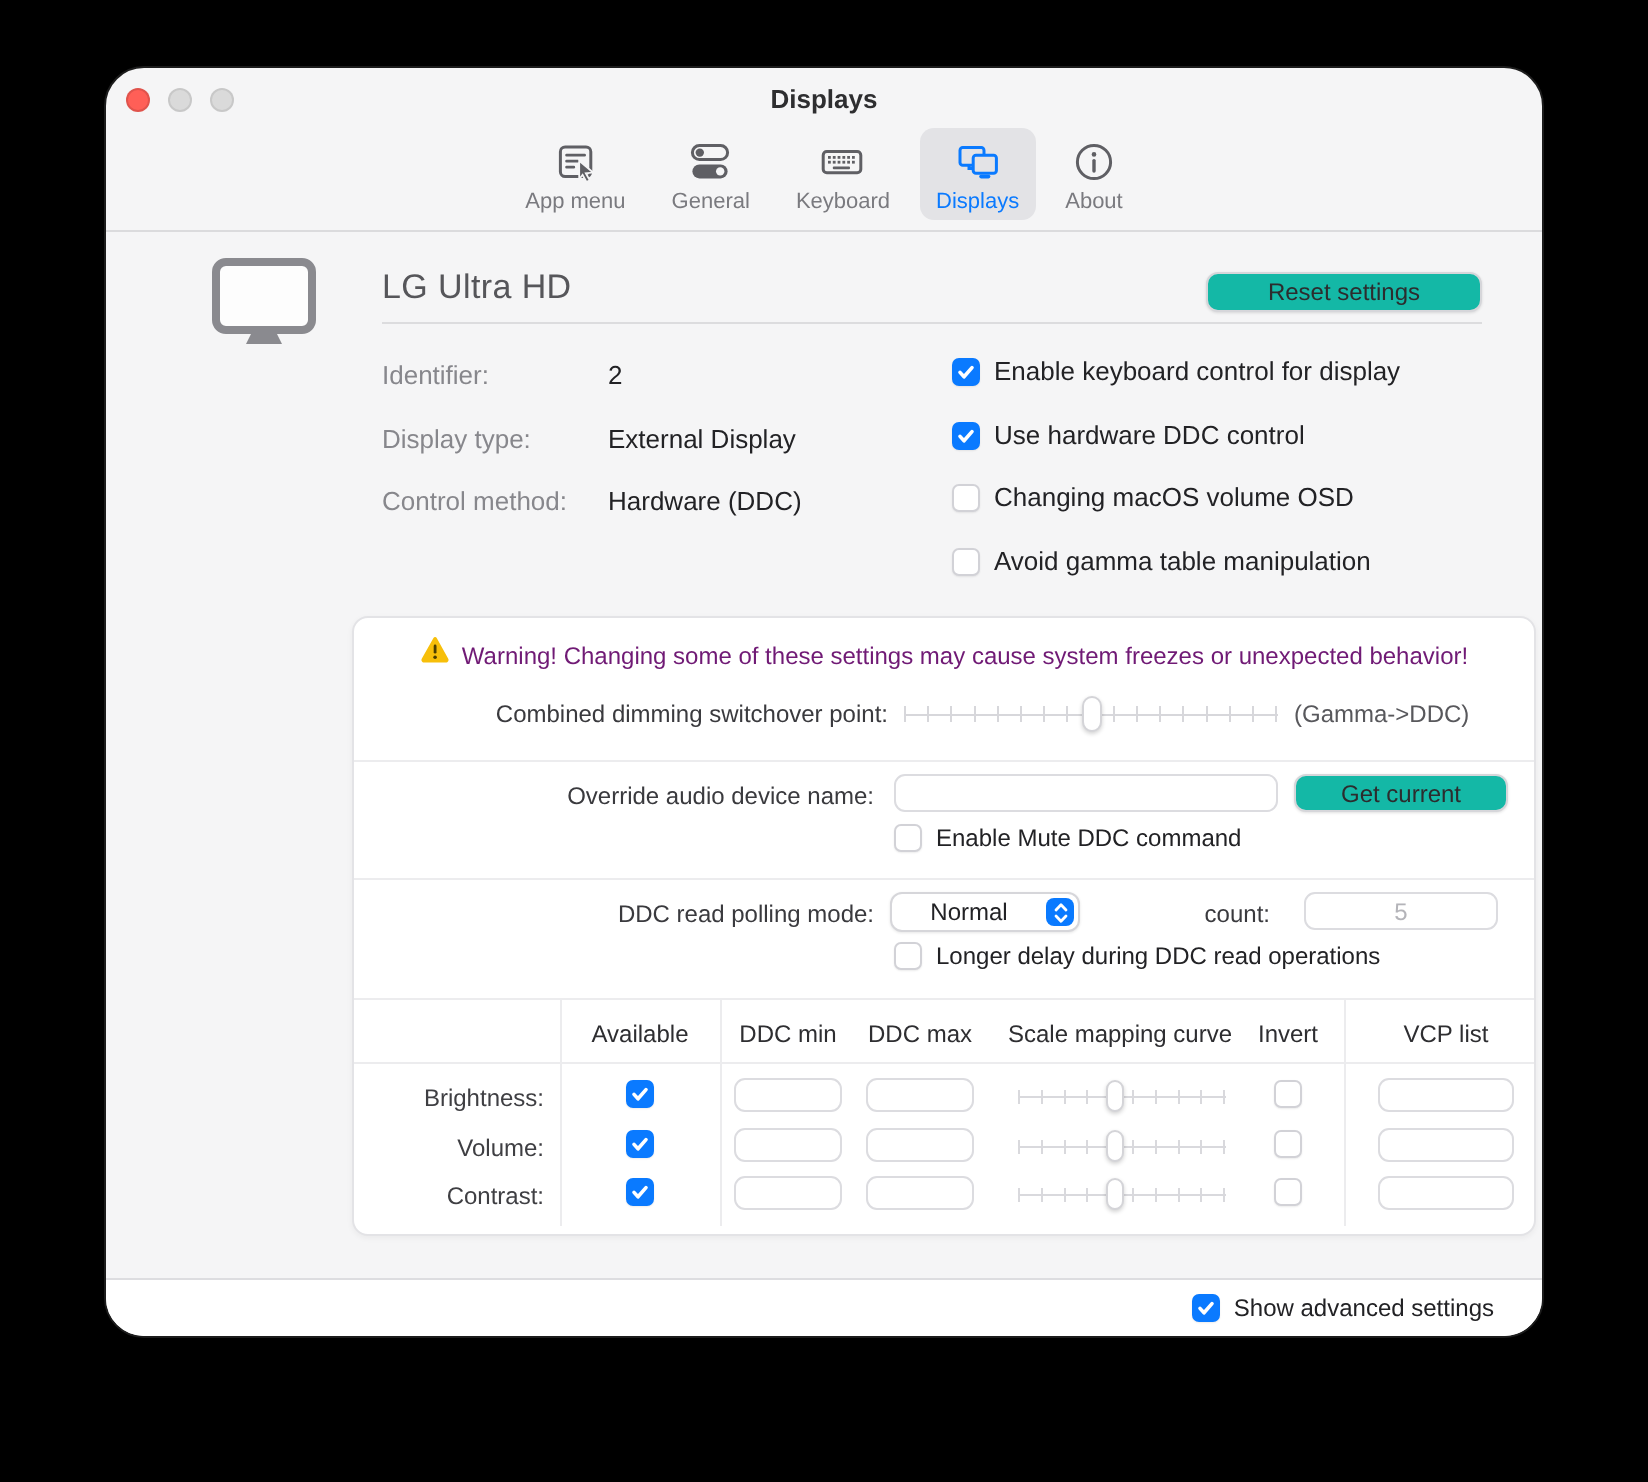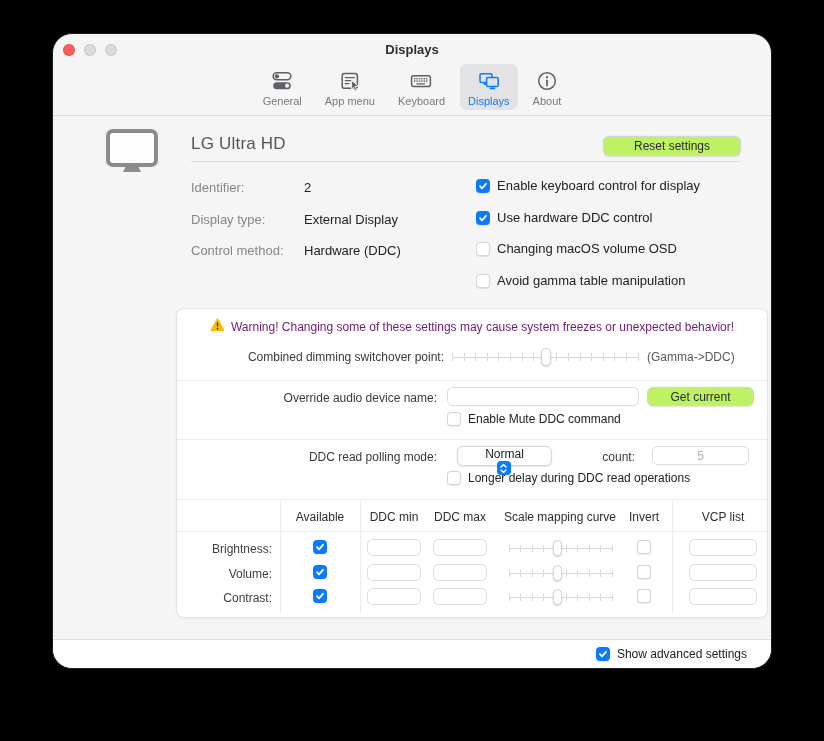--- a/index.html
+++ b/index.html
@@ -21,21 +21,21 @@
   .tab{ display:flex; flex-direction:column; align-items:center; padding:4px 8px 3px; border-radius:7px; cursor:default; }
   .tab .tabicon{ height:26px; display:flex; align-items:center; }
   .tab .tablabel{ font-size:11px; color:#7a7a7f; margin-top:1px; }
   .tab svg .stroke{ stroke:#5f5f64; } .tab svg .fill{ fill:#5f5f64; }
   .tab.selected{ background:#e3e3e6; }
   .tab.selected .tablabel{ color:#0a7aff; }
   
   .content{ position:relative; height:525px; background:#f5f5f6;margin-left:25px; }
   .monitor-icon{ position:absolute; left:28px; top:13px; }
   .display-title{ position:absolute; left:113px; top:18px; font-size:17px; color:#56565a; letter-spacing:.2px; }
-  .btn{ background:#bef264; border:1px solid #d6d6da; border-radius:6px; font-size:12px; color:#2c2c2e;
+  .btn{ background:#14b8a6; border:1px solid #d6d6da; border-radius:6px; font-size:12px; color:#2c2c2e;
         box-shadow:0 .5px 1.5px rgba(0,0,0,.12); display:flex; align-items:center; justify-content:center; }
   .reset-btn{ position:absolute; right:30px; top:20px; width:138px; height:20px; }
   .hdr-divider{ position:absolute; left:113px; right:30px; top:45px; height:1px; background:#dcdcde; }
   .info-label{ position:absolute; left:113px; font-size:13px; color:#87878c; }
   .info-value{ position:absolute; left:226px; font-size:13px; color:#222225; }
   .opt-row{ position:absolute; left:398px; display:flex; align-items:center; gap:7px; }
   .cb{ width:14px; height:14px; border-radius:3.5px; background:#fff; border:1px solid #d2d2d7;
        box-shadow:0 .5px 1px rgba(0,0,0,.08); display:inline-flex; align-items:center; justify-content:center; flex:none; }
   .cb svg{ display:none; }
   .cb.checked{ background:#0a7aff; border-color:#0a7aff; }
@@ -60,22 +60,22 @@
       linear-gradient(#d7d7db,#d7d7db) 0 50%/100% 1px no-repeat,
       repeating-linear-gradient(90deg,#d7d7db 0 1px,transparent 1px 11.6px) 0 50%/100% 8px no-repeat; }
   .slider.mini .track{
     background:
       linear-gradient(#d9d9dd,#d9d9dd) 0 50%/100% 1px no-repeat,
       repeating-linear-gradient(90deg,#d9d9dd 0 1px,transparent 1px 11.4px) 0 50%/100% 7px no-repeat; }
   .thumb{ position:absolute; top:0; width:10px; height:18px; border-radius:5px; background:#fff;
           border:1px solid #d4d4d8; box-shadow:0 1px 2px rgba(0,0,0,.18); }
   .slider.mini .thumb{ width:9px; height:16px; top:1px; }
   
-  .dropdown{ position:absolute; left:280px; top:137px; width:95px; height:20px; background:#fff; border:1px solid #d6d6da;
-             border-radius:6px; box-shadow:0 .5px 1.5px rgba(0,0,0,.1); display:flex; align-items:center;flex-direction:column; }
+  .dropdown{ position:absolute; left:268px; top:137px; width:95px; height:20px; background:#fff; border:1px solid #d6d6da;
+             border-radius:6px; box-shadow:0 .5px 1.5px rgba(0,0,0,.1); display:flex; align-items:center; }
   .dropdown .dd-value{ flex:1; text-align:center; font-size:12px; color:#222225; }
   .dropdown .dd-stepper{ width:14px; height:14px; border-radius:4px; background:#0a7aff; margin-right:2px;
                          display:flex; align-items:center; justify-content:center; flex:none; }
   
   .th{ position:absolute; top:201px; transform:translateX(-50%); font-size:12px; color:#2e2e31; white-space:nowrap; }
   .row-label{ position:absolute; left:0; width:95px; text-align:right; font-size:12px; color:#3f3f43; }
   .vline{ position:absolute; top:191px; bottom:4px; width:1px; background:#ececee; }
   
   .footer{ position:absolute; left:0; right:0; bottom:0; height:29px; background:#fff; border-top:1px solid #dddde0;
            display:flex; align-items:center; justify-content:flex-end; padding-right:24px; gap:7px; }
@@ -92,37 +92,37 @@
       <span class="tl gray"></span>
       <span class="tl gray"></span>
     </div>
     <div class="win-title">Displays</div>
   </div>
 
   <div class="toolbar">
     <div class="tab">
       <span class="tabicon">
         <svg width="24" height="24" viewBox="0 0 24 24">
+          <rect class="stroke" x="4.2" y="4.5" width="15.2" height="14.8" rx="2.4" fill="none" stroke-width="1.5"></rect>
+          <path class="stroke" d="M7.3 8.6h9M7.3 11.6h5.6M7.3 14.6h3.6" fill="none" stroke-width="1.4" stroke-linecap="round"></path>
+          <path class="fill" d="M13.6 11.4 L20.6 17.3 L16.9 17.6 L18.9 21.2 L17.2 22 L15.3 18.4 L13.6 20.6 Z" stroke="#f5f5f6" stroke-width="0.9"></path>
+        </svg>
+      </span>
+      <span class="tablabel">App menu</span>
+    </div>
+    <div class="tab">
+      <span class="tabicon">
+        <svg width="24" height="24" viewBox="0 0 24 24">
           <rect class="stroke" x="3.2" y="3.8" width="17.6" height="7" rx="3.5" fill="none" stroke-width="1.5"></rect>
           <circle class="fill" cx="6.9" cy="7.3" r="2.1"></circle>
           <rect class="fill" x="3.2" y="13.2" width="17.6" height="7" rx="3.5"></rect>
           <circle cx="17.1" cy="16.7" r="2.1" fill="#f5f5f6"></circle>
         </svg>
       </span>
       <span class="tablabel">General</span>
-    </div>
-    <div class="tab">
-      <span class="tabicon">
-        <svg width="24" height="24" viewBox="0 0 24 24">
-          <rect class="stroke" x="4.2" y="4.5" width="15.2" height="14.8" rx="2.4" fill="none" stroke-width="1.5"></rect>
-          <path class="stroke" d="M7.3 8.6h9M7.3 11.6h5.6M7.3 14.6h3.6" fill="none" stroke-width="1.4" stroke-linecap="round"></path>
-          <path class="fill" d="M13.6 11.4 L20.6 17.3 L16.9 17.6 L18.9 21.2 L17.2 22 L15.3 18.4 L13.6 20.6 Z" stroke="#f5f5f6" stroke-width="0.9"></path>
-        </svg>
-      </span>
-      <span class="tablabel">App menu</span>
     </div>
     <div class="tab">
       <span class="tabicon">
         <svg width="24" height="24" viewBox="0 0 24 24">
           <rect class="stroke" x="2.6" y="6.8" width="18.8" height="10.6" rx="1.8" fill="none" stroke-width="1.5"></rect>
           <g class="fill">
             <rect x="5" y="9" width="1.4" height="1.4"></rect>
               <rect x="7.4" y="9" width="1.4" height="1.4"></rect>
               <rect x="9.8" y="9" width="1.4" height="1.4"></rect>
               <rect x="12.2" y="9" width="1.4" height="1.4"></rect>

